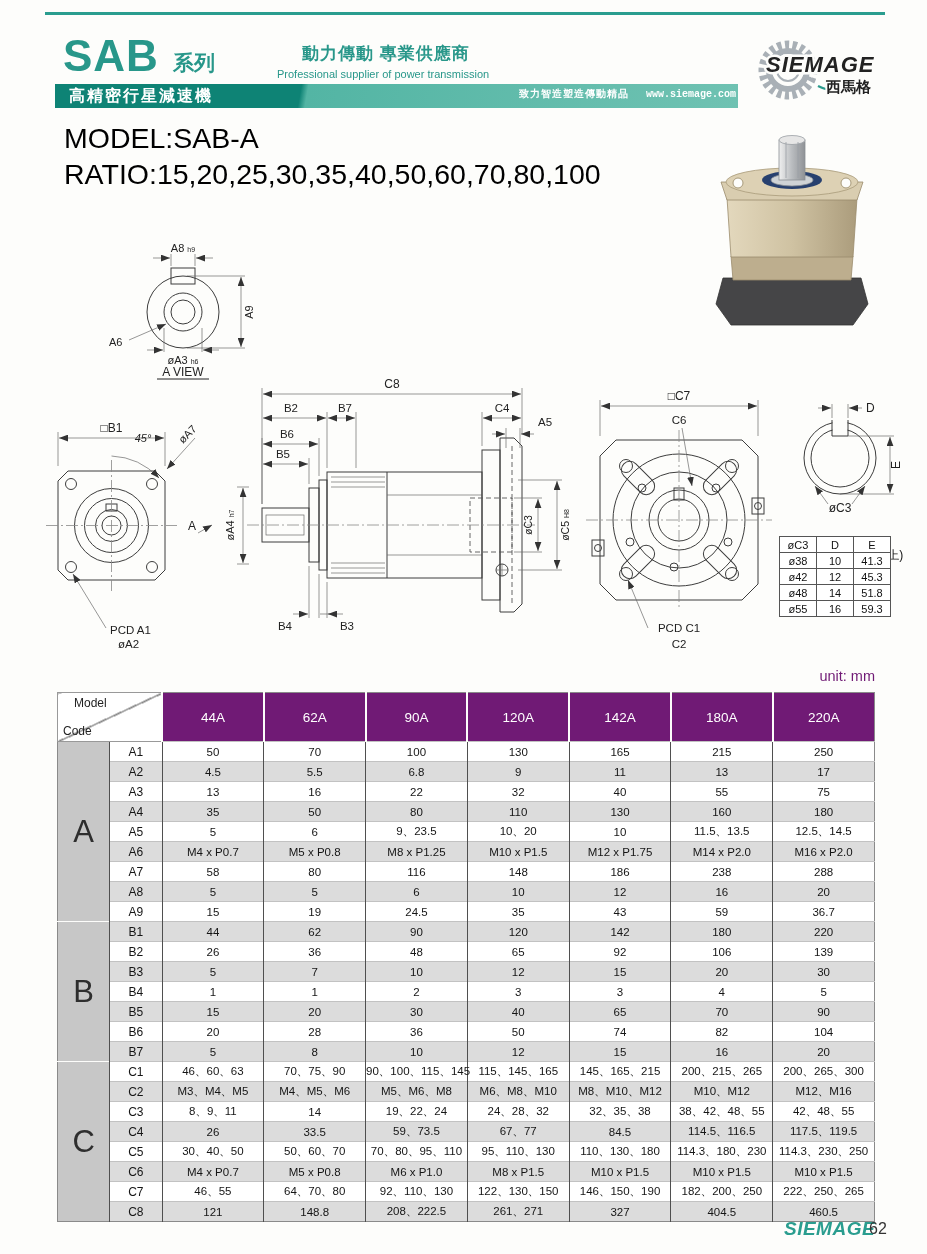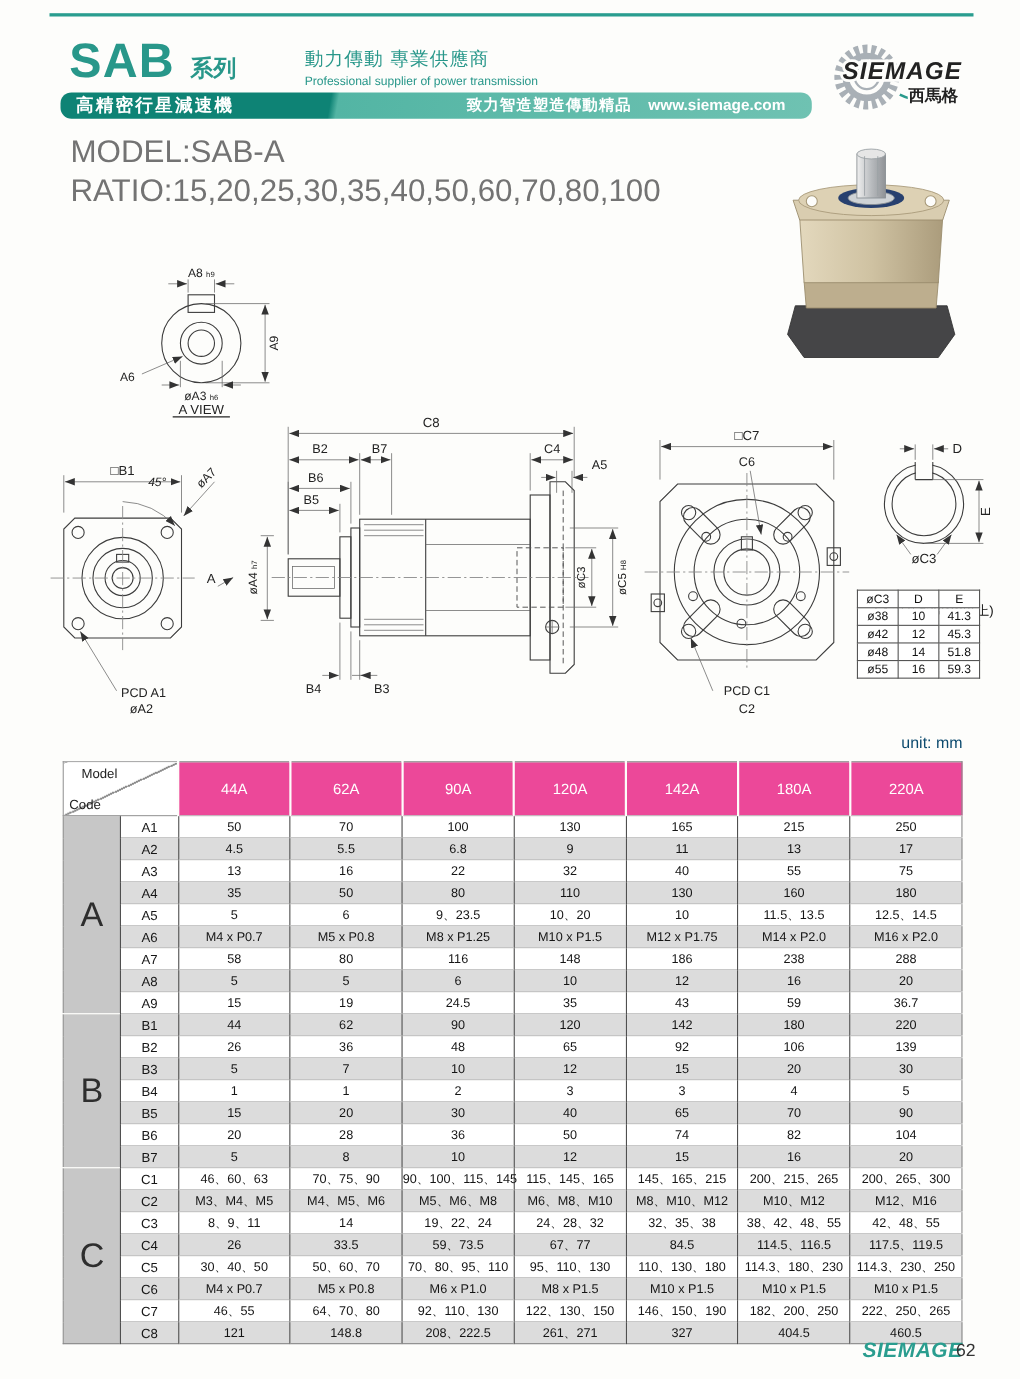--- a/index.html
+++ b/index.html
@@ -9,60 +9,59 @@
     font-family:"Liberation Sans", sans-serif; color:#1c1c1c;
   }
   .abs { position:absolute; }
 
   
   .top-rule { left:45px; top:12px; width:840px; height:3px; background:#2a9d8f; }
   .brand { left:63px; top:34px; display:flex; align-items:flex-end; }
   .brand-main { font-size:44px; font-weight:bold; color:#28978a; letter-spacing:1px; line-height:44px; }
   .brand-series { font-size:21px; font-weight:bold; color:#28978a; margin-left:14px; line-height:30px; }
   .tagline { left:277px; top:42px; }
-  .tagline-zh { font-size:17px; font-weight:normal; color:#28978a; letter-spacing:1px; }
+  .tagline-zh { font-size:17px; font-weight:bold; color:#28978a; letter-spacing:1px;margin-left:25px; }
   .tagline-en { font-size:11px; color:#28978a; margin-top:3px; }
   .banner {
     left:55px; top:84px; width:683px; height:24px;
     background:linear-gradient(100deg,#0e8375 0,#0e8375 243px,#53b5a4 250px,#6fc2b2 100%);
-    border-radius:10px;
   }
   .banner-left { position:absolute; left:14px; top:2px; font-family:"Liberation Serif",serif;
     font-weight:bold; font-size:16px; color:#fff; letter-spacing:2px; }
-  .banner-right { position:absolute; right:24px; top:3px; font-size:14px; font-weight:bold; color:#fff; letter-spacing:1px; }
+  .banner-right { position:absolute; right:2px; top:3px; font-size:10px; font-weight:bold; color:#fff; letter-spacing:1px;font-family:Liberation Mono, monospace; }
   .banner-right .url { font-weight:bold; margin-left:10px; letter-spacing:0; }
 
   
-  .model-block { left:64px; top:120px; font-size:28.5px; color:#737373; line-height:36px; }
+  .model-block { left:64px; top:120px; font-size:28.5px; color:#000000; line-height:36px; }
 
   
   svg text { font-family:"Liberation Sans", sans-serif; fill:#222; }
   .dwg { stroke:#3d3d3d; stroke-width:1; fill:none; }
   .thin { stroke:#6a6a6a; stroke-width:0.7; fill:none; }
   .cline { stroke:#888; stroke-width:0.8; fill:none; stroke-dasharray:12 3 2 3; }
   .hid { stroke:#555; stroke-width:0.9; fill:none; stroke-dasharray:5 3; }
 
   
   .hole-caption { left:770px; top:547px; width:158px; font-size:12px; color:#111; text-align:center; letter-spacing:0; }
   table.hole { border-collapse:collapse; table-layout:fixed; }
   table.hole td, table.hole th { border:1px solid #555; font-size:11px; font-weight:normal;
     text-align:center; height:15px; padding:0; background:#fff; color:#111; }
 
   
-  .unit-label { right:52px; top:668px; font-size:14.5px; color:#0c4a6e; }
+  .unit-label { right:52px; top:668px; font-size:14.5px; color:#701a75; }
   table.dims { border-collapse:collapse; table-layout:fixed; width:818px; border:1px solid #8a8a8a; }
   table.dims th.corner {
     width:101px; background:#fff; position:relative; border:1px solid #999;
     background-image:linear-gradient(to bottom right,
       transparent calc(50% - 0.8px), #888 calc(50% - 0.8px),
       #888 calc(50% + 0.8px), transparent calc(50% + 0.8px));
   }
   .corner-model { position:absolute; top:3px; left:16px; font-size:12px; font-weight:normal; color:#222; }
   .corner-code  { position:absolute; bottom:3px; left:5px; font-size:12px; font-weight:normal; color:#222; }
-  table.dims th.col-h { height:46px; background:#ec4899; color:#fff; font-size:13.5px;
+  table.dims th.col-h { height:46px; background:#701a75; color:#fff; font-size:13.5px;
     font-weight:normal; border-left:2px solid #fdfdfb; }
   table.dims td { height:19px; font-size:11.5px; color:#151515; text-align:center;
     border-left:1px solid #4f4f4f; border-top:1px solid #c2c2c2; padding:0; white-space:nowrap; }
   table.dims tr.odd td  { background:#dcdcdc; }
   table.dims tr.even td { background:#fff; }
   table.dims th.group-cell { width:35px; background:#c7c7c7; font-size:31px; font-weight:normal;
     color:#2e2e2e; border-top:1px solid #fdfdfb; }
   table.dims td.code-cell { font-size:12px; }
 
   

